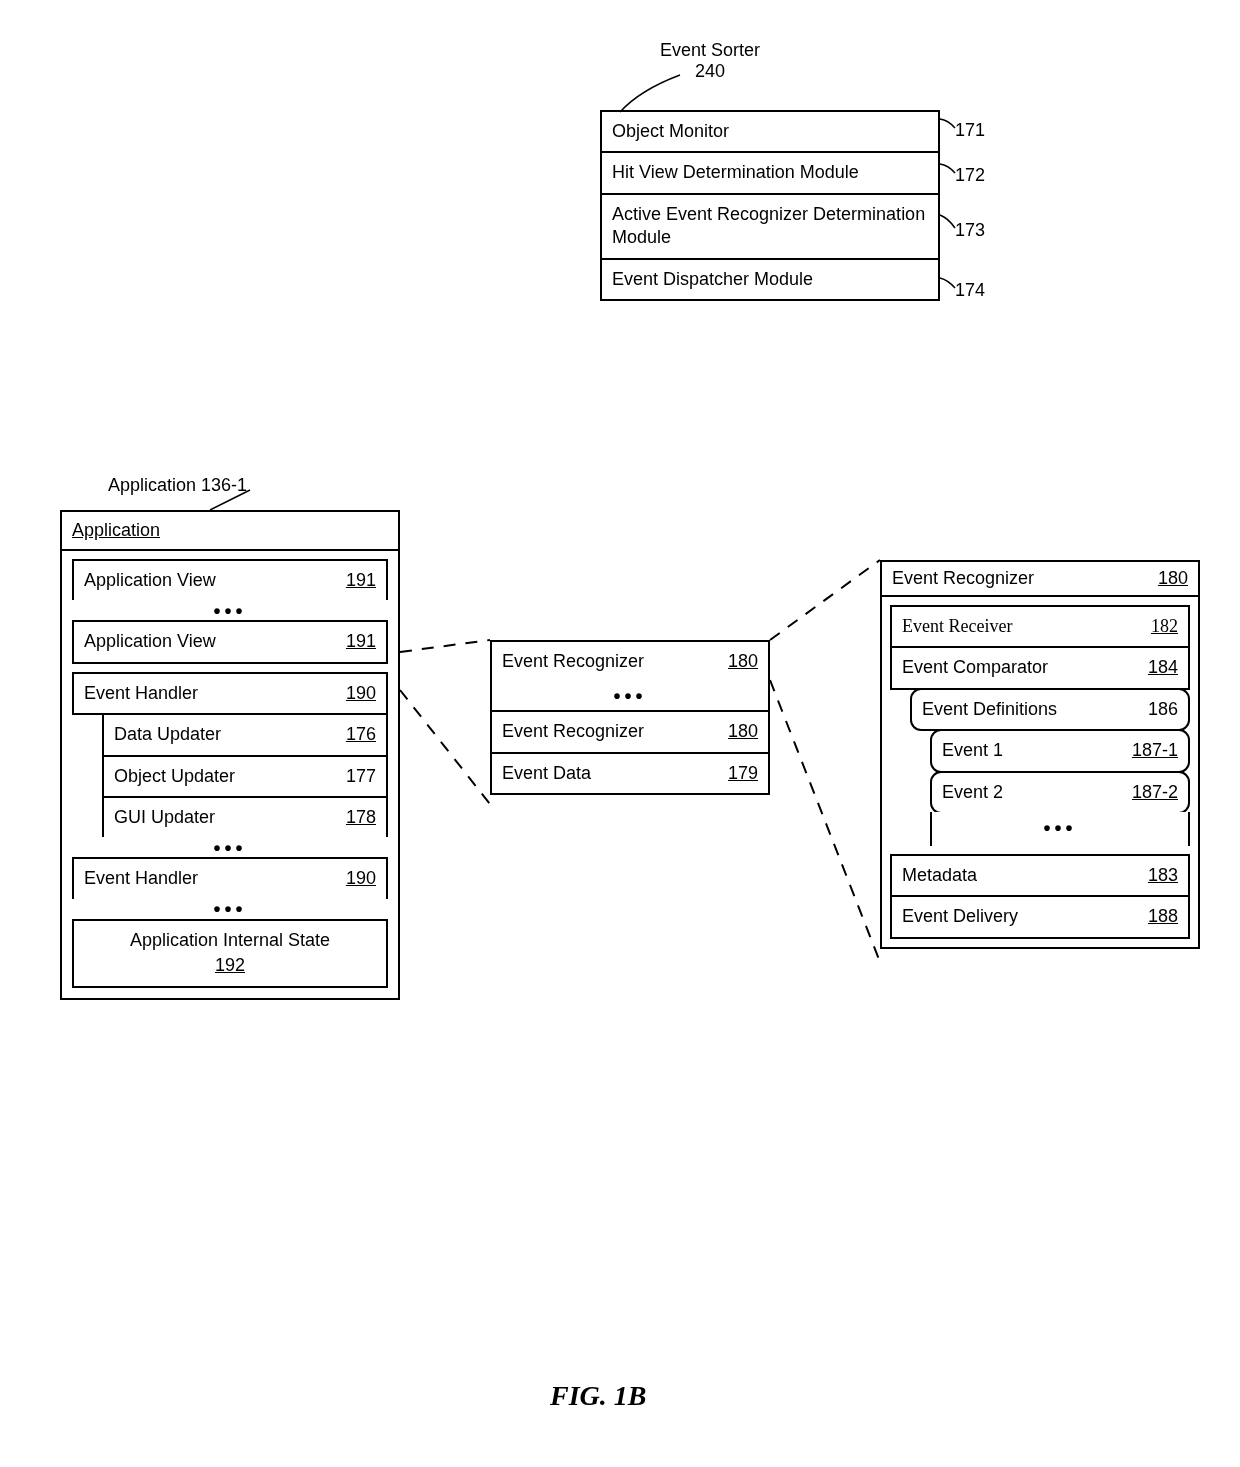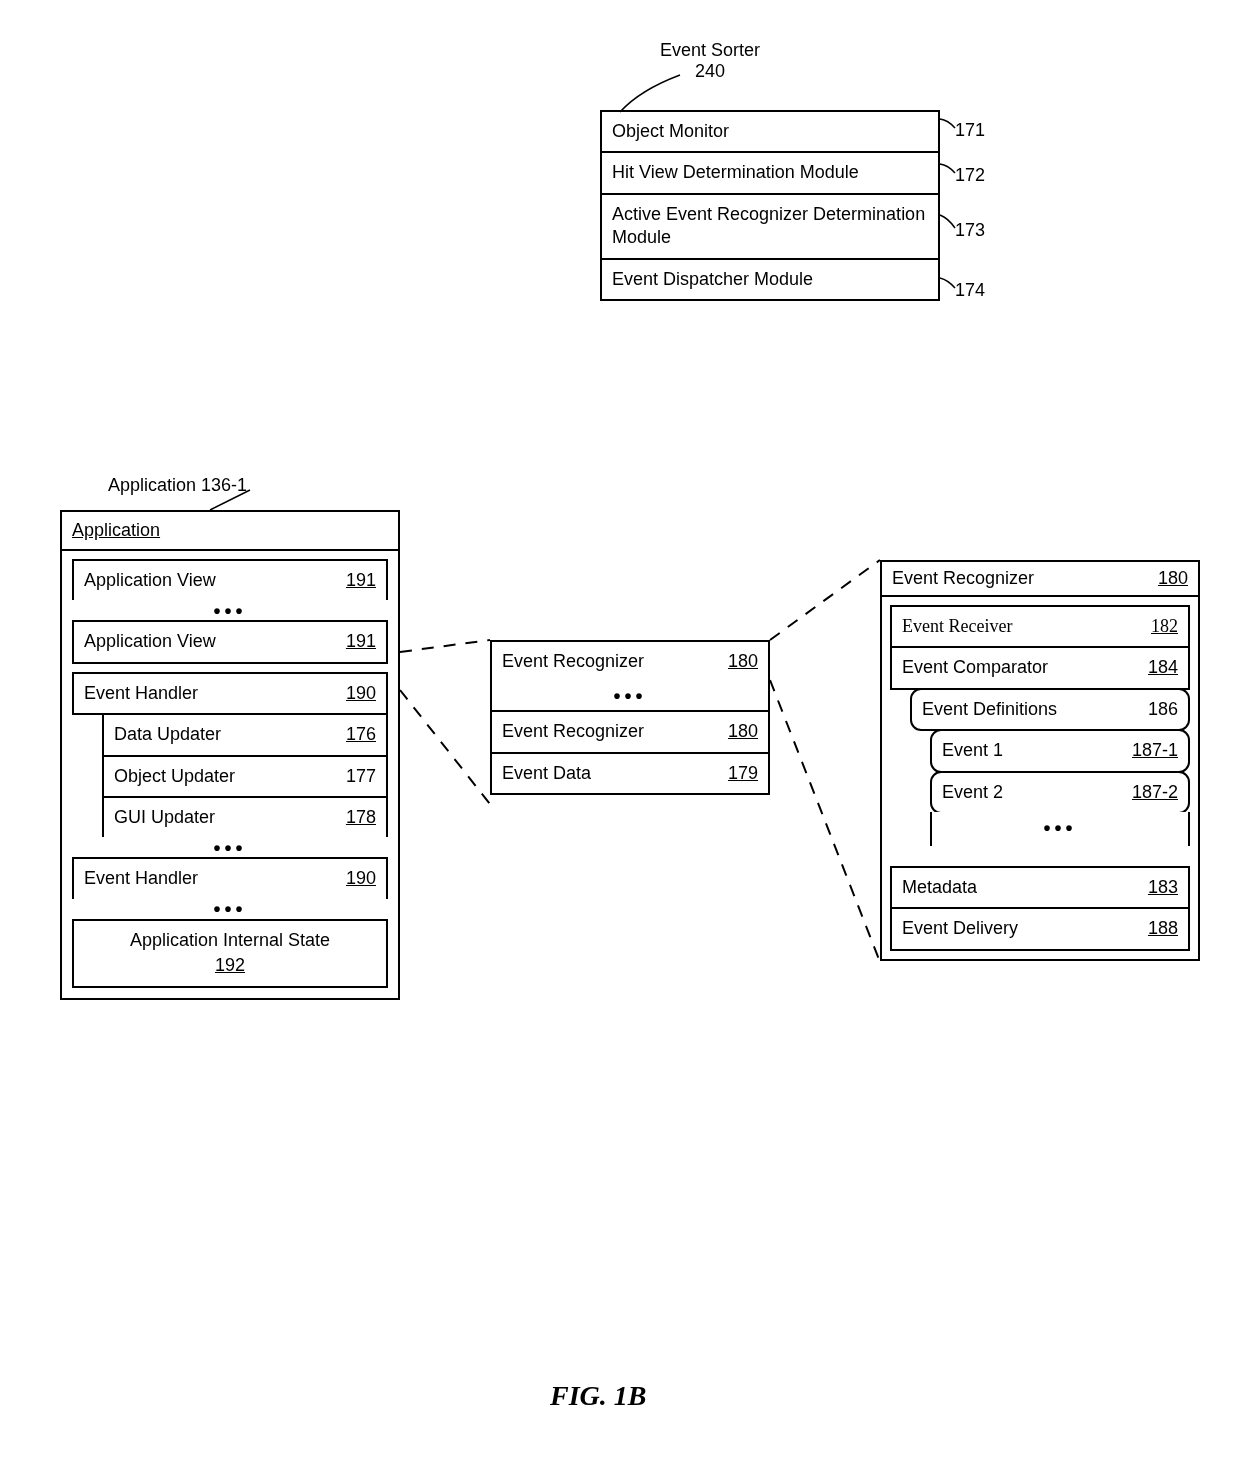--- a/index.html
+++ b/index.html
@@ -213,21 +213,21 @@
         <span>Event 1</span>
         <span class="num">187-1</span>
       </div>
       <div class="row defs-sub" style="margin-left:40px;">
         <span>Event 2</span>
         <span class="num">187-2</span>
       </div>
       <div class="dots-row" style="border-left:2px solid #000; border-right:2px solid #000; margin-left:40px; height:34px;">
           <span class="dots">•••</span>
         </div>
-      <div class="row" style="margin-top:20px;">
+      <div class="row" style="margin-top:8px;">
         <span>Metadata</span>
         <span class="num">183</span>
       </div>
       <div class="row">
         <span>Event Delivery</span>
         <span class="num">188</span>
       </div>
     </div>
   </div>
 

